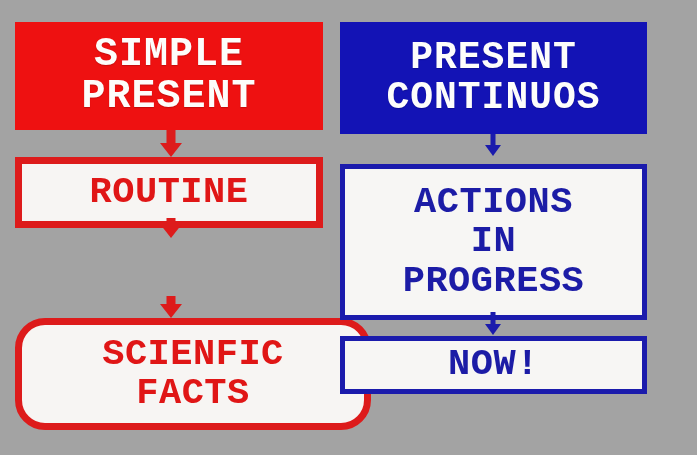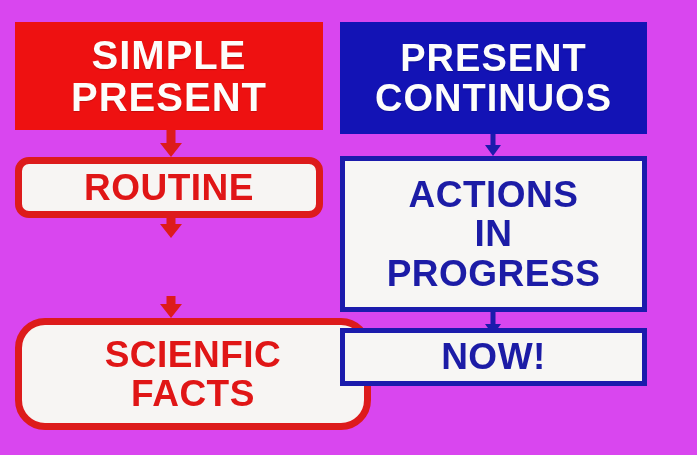--- a/index.html
+++ b/index.html
@@ -12,21 +12,22 @@
     height: 455px;
     background: #f6f5f3;
     font-family: "Liberation Sans", sans-serif;
     overflow: hidden;
   }
 
   #diagram {
     position: relative;
     width: 697px;
     height: 455px;
-    background: #d946ef;
+    background: #a3a3a3;
+    font-family: Liberation Mono, monospace;
   }
 
   
   .node {
     position: absolute;
     box-sizing: border-box;
     display: flex;
     align-items: center;
     justify-content: center;
     text-align: center;
@@ -59,20 +60,21 @@
     border: none;
     font-size: 38px;
     letter-spacing: 1px;
     text-shadow: 0 1px 1px rgba(0,0,90,0.35);
   }
   .node.blue-outline {
     background: #f7f6f4;
     border: 5px solid #1b1bac;
     color: #1c1ca6;
     font-size: 37px;
+    margin-top: 8px;
   }
 
   
   .arrow {
     position: absolute;
   }
   .arrow .stem {
     position: absolute;
     left: 50%;
     top: 0;
@@ -106,21 +108,21 @@
 <div id="diagram">
 
   <div class="node header-red" style="left:15px; top:22px; width:308px; height:108px;">SIMPLE
 PRESENT</div>
 
   <div class="arrow red" style="left:160px; top:130px; width:22px; height:27px;">
     <div class="stem" style="height:15px;"></div>
     <div class="head"></div>
   </div>
 
-  <div class="node red-outline" style="left:15px; top:157px; width:308px; height:61px;border-radius:14px;">ROUTINE</div>
+  <div class="node red-outline" style="left:15px; top:157px; width:308px; height:71px;">ROUTINE</div>
 
   <div class="arrow red" style="left:160px; top:218px; width:22px; height:20px;">
     <div class="stem" style="height:8px;"></div>
     <div class="head"></div>
   </div>
 
 
   <div class="arrow red" style="left:160px; top:296px; width:22px; height:22px;">
     <div class="stem" style="height:10px;"></div>
     <div class="head"></div>

